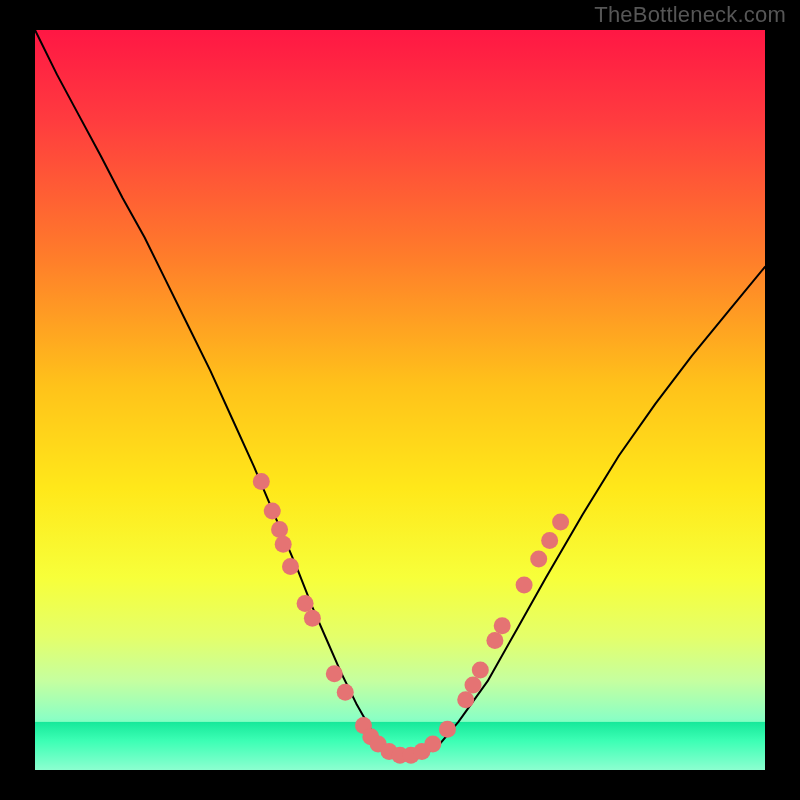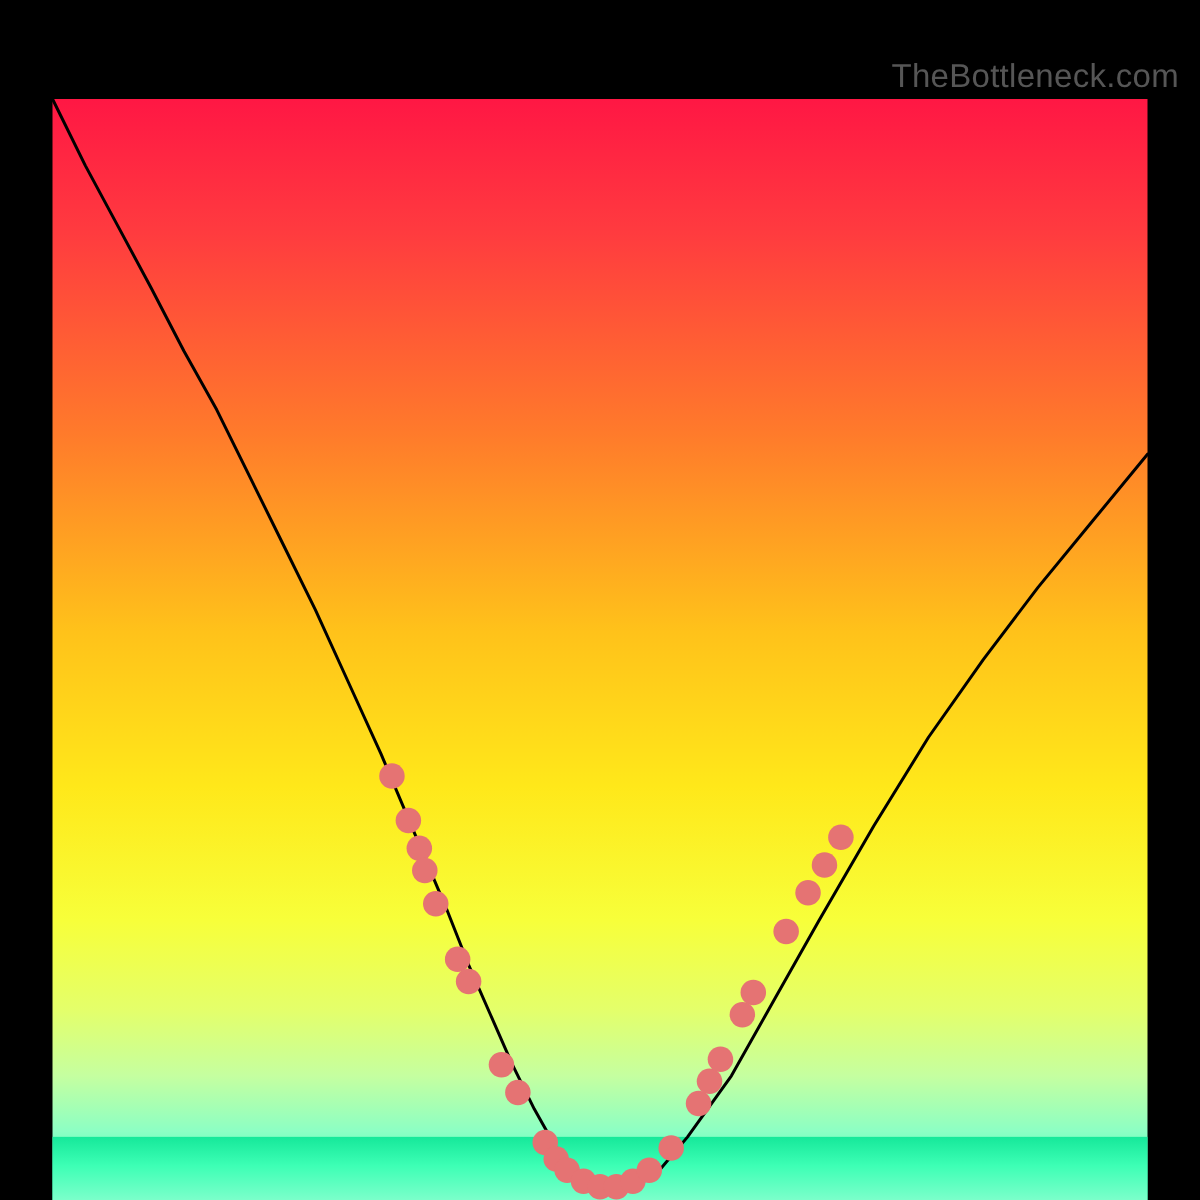--- a/index.html
+++ b/index.html
@@ -8,21 +8,20 @@
     width: 800px;
     height: 800px;
     overflow: hidden;
     background: #000;
   }
   .frame {
     position: relative;
     width: 800px;
     height: 600px;
     background: #000;
-    margin-top: 36px;
   }
   .watermark {
     position: absolute;
     top: 2px;
     right: 14px;
     font-family: Arial, Helvetica, sans-serif;
     font-size: 22px;
     font-weight: 500;
     color: #565656;
     letter-spacing: 0.2px;

